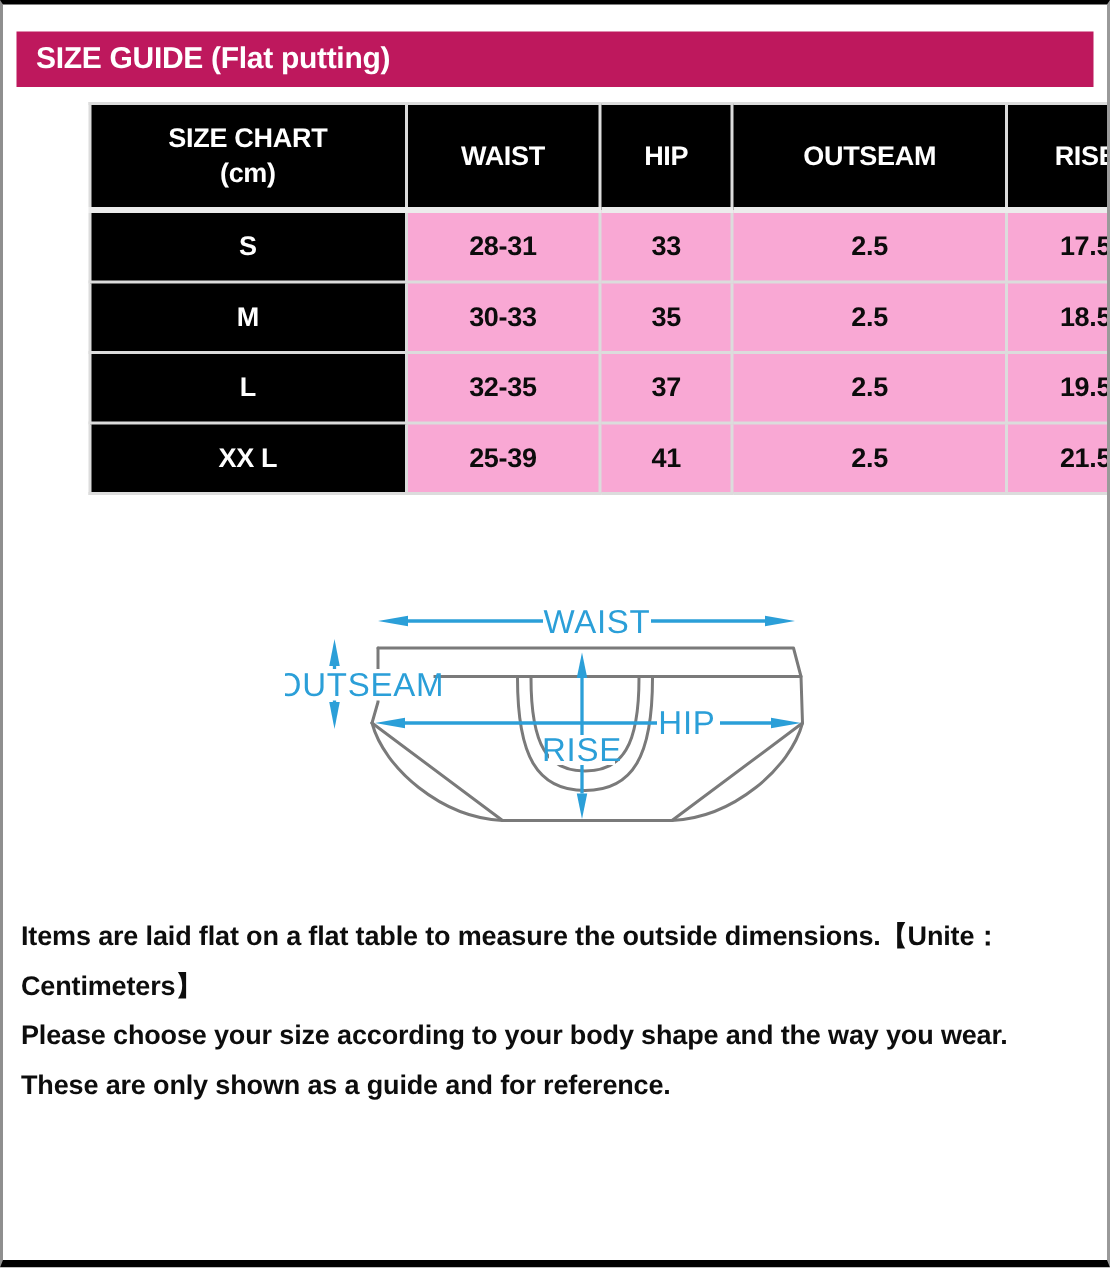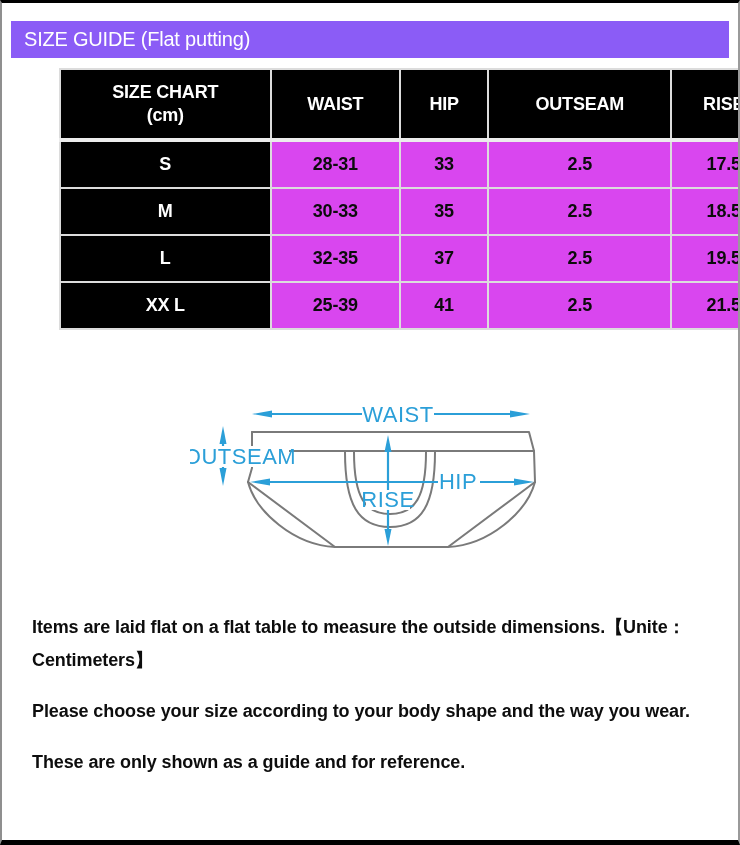--- a/index.html
+++ b/index.html
@@ -5,40 +5,40 @@
   html,body{margin:0;padding:0;background:#ffffff;}
   .frame{
     width:740px;height:845px;box-sizing:border-box;
     border-top:3px solid #000;border-bottom:5px solid #000;
     border-left:2px solid #8f8f8f;border-right:2px solid #9a9a9a;
     background:#fff;padding:18px 9px 0 9px;
     font-family:"Liberation Sans",sans-serif;color:#111;
     overflow:hidden;
   }
   .title-bar{
-    background:#8b5cf6;color:#fff;height:37px;line-height:37px;
-    font-size:20px;font-weight:normal;letter-spacing:-0.2px;
+    background:#be185d;color:#fff;height:37px;line-height:37px;
+    font-size:20px;font-weight:bold;letter-spacing:-0.2px;
     padding:0 13px;margin-bottom:10px;
   }
   table.size-table{width:100%;border-collapse:collapse;table-layout:fixed;margin-left:48px;}
   .size-table th,.size-table td{
     border:2px solid #dcdcdc;text-align:center;vertical-align:middle;
     font-weight:bold;letter-spacing:-0.2px;
   }
   .size-table thead th{
     background:#000;color:#fff;height:66px;font-size:18px;
     border-bottom:4px solid #ececec;
   }
   .size-table thead th .sub{display:block;font-size:18px;margin-top:2px;}
-  .size-table tbody td{height:43px;font-size:18px;background:#d946ef;color:#0c0c0c;}
+  .size-table tbody td{height:43px;font-size:18px;background:#f9a8d4;color:#0c0c0c;}
   .size-table tbody td.size-cell{background:#000;color:#fff;}
   .diagram{margin:64px 0 0 179px;width:360px;height:195px;}
   .notes{margin:14px 3px 0 3px;}
   .notes p{
-    margin:18px;font-size:18px;font-weight:bold;line-height:33px;
+    margin:0;font-size:18px;font-weight:bold;line-height:33px;
     letter-spacing:-0.1px;color:#0d0d0d;overflow-wrap:break-word;
   }
   svg text{font-family:"Liberation Sans",sans-serif;}
 </style>
 </head>
 <body>
 
 <div class="frame">
 
   <div class="title-bar">SIZE GUIDE (Flat putting)</div>

